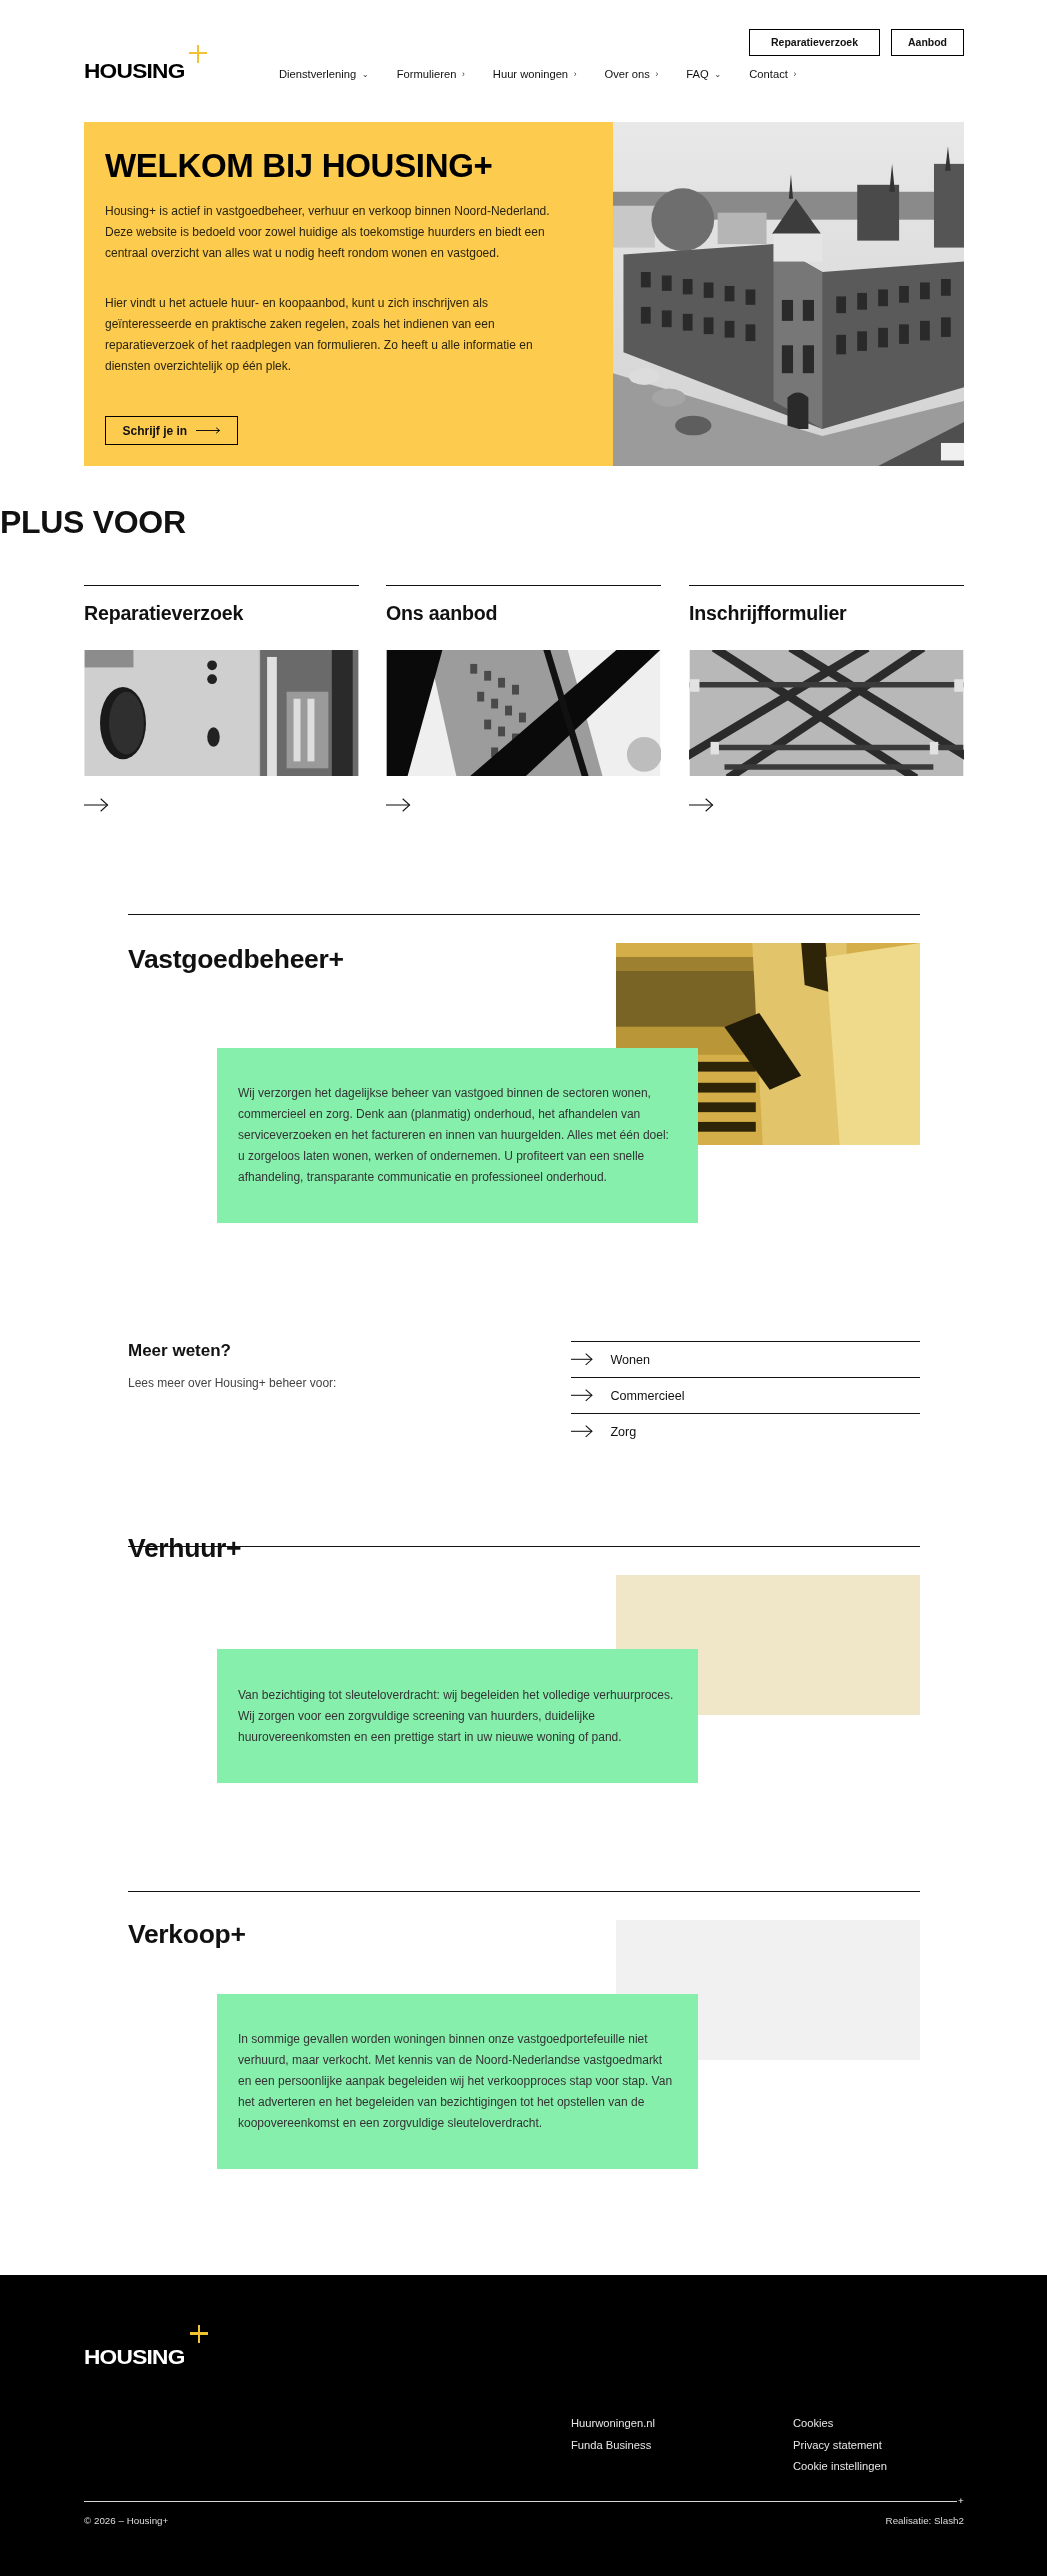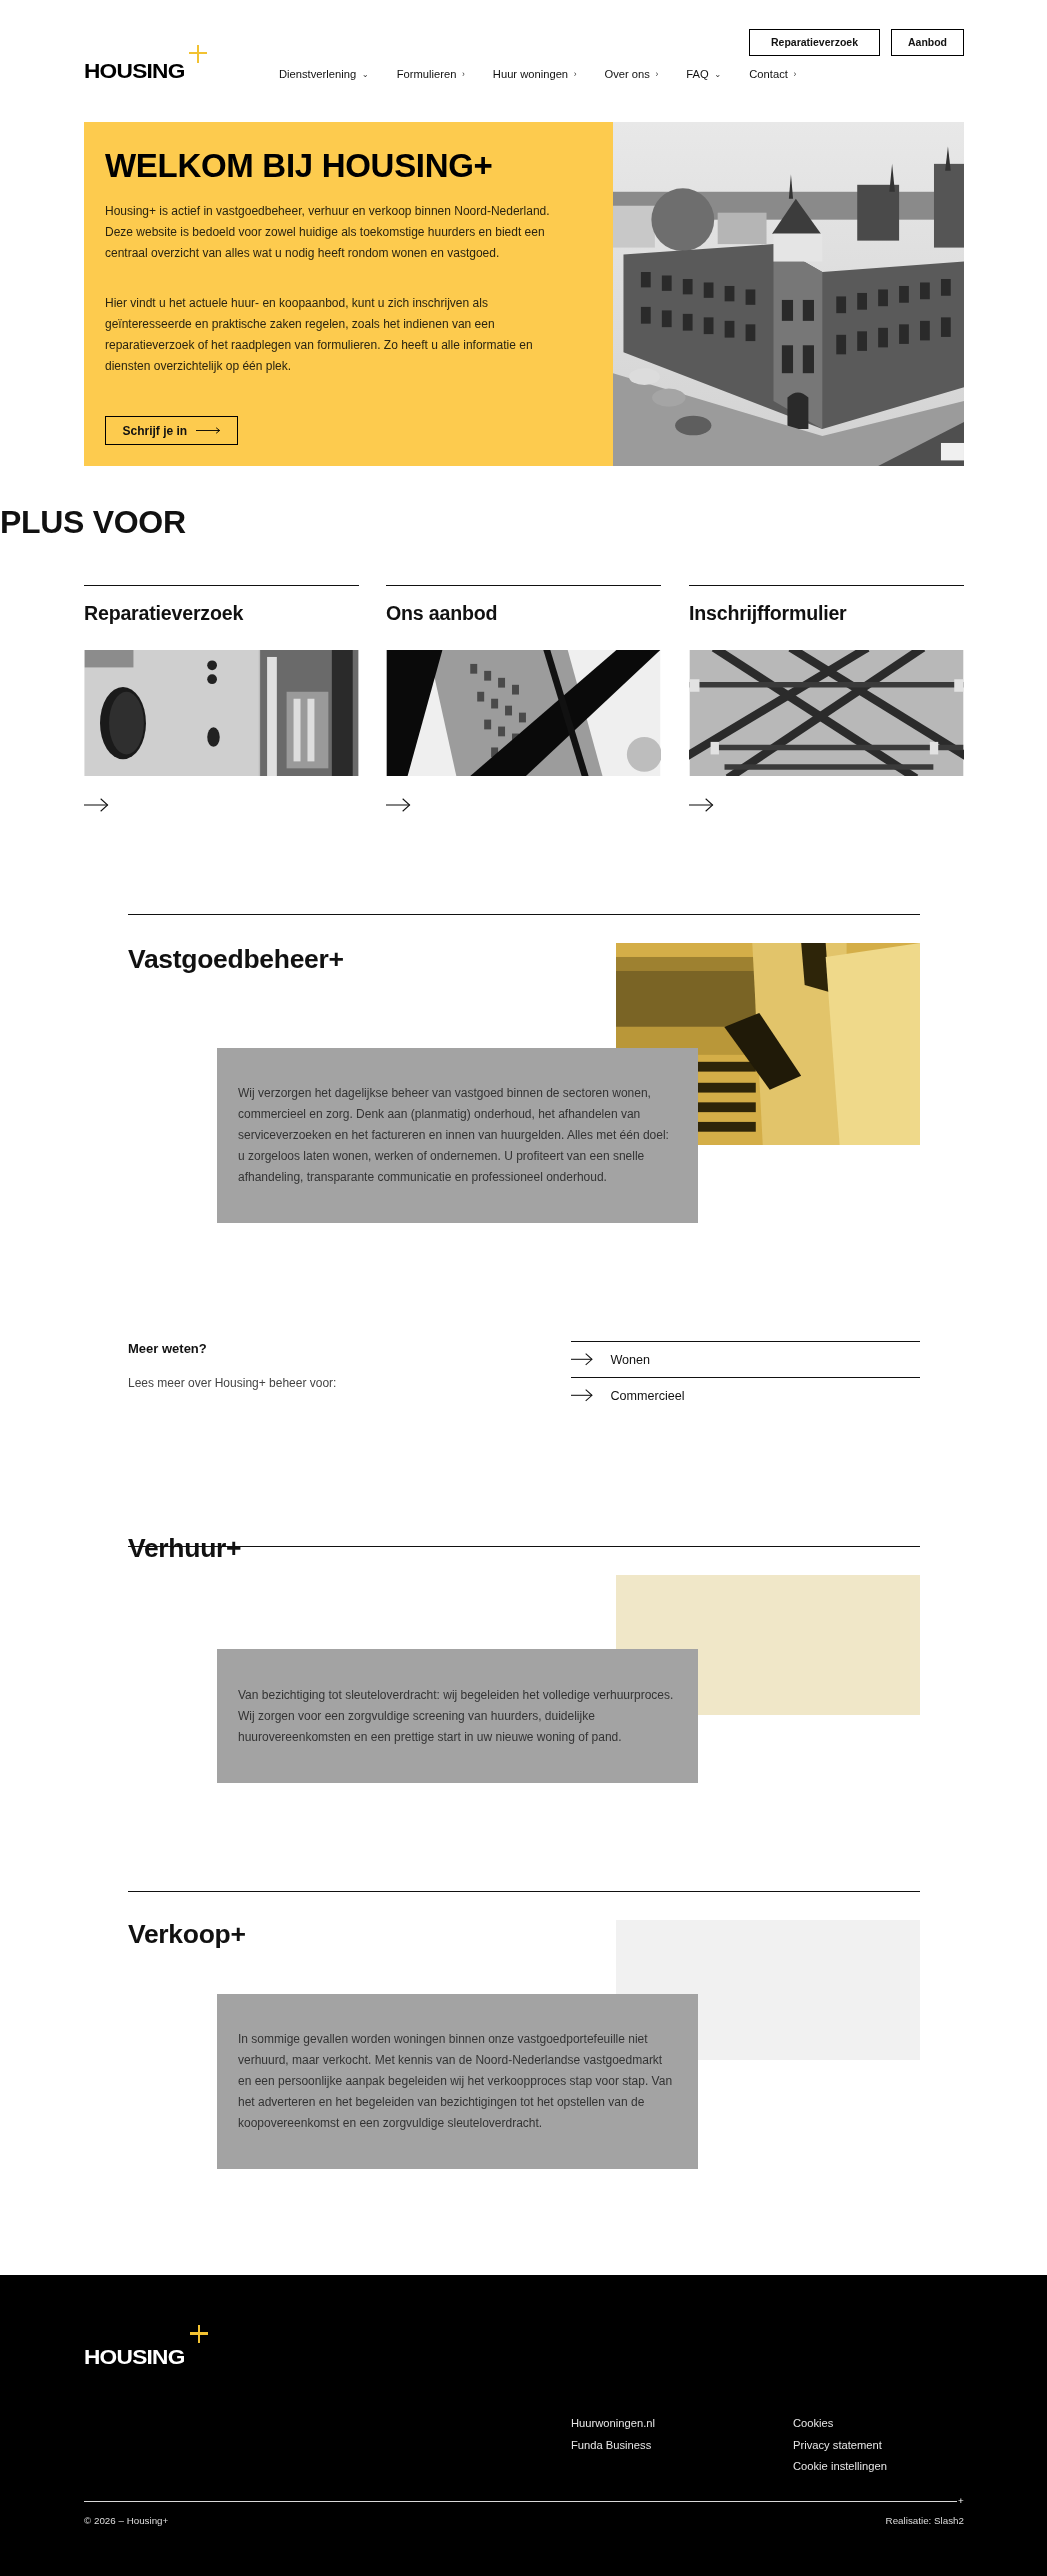--- a/index.html
+++ b/index.html
@@ -34,25 +34,25 @@
   .card { top: 585px; width: 275px; }
   .card-line { height: 1.4px; background: #111; }
   .card-title { margin-top: 15.4px; font-weight: 700; font-size: 19.6px; letter-spacing: -0.2px; }
   .card-img { margin-top: 25px; width: 275px; height: 126px; overflow: hidden; position: relative; }
   .card-arrow { margin-top: 22.4px; width: 25px; height: 14px; cursor: pointer; }
 
   
   .sec-line { left: 128px; width: 792px; height: 1.4px; background: #111; }
   .sec-title { left: 128px; font-weight: 900; font-size: 26.5px; letter-spacing: -0.3px; }
   .sec-visual { left: 616px; width: 304px; }
-  .sec-box { left: 217px; width: 481px; background: #a3a3a3; padding: 0 21px; display: flex; align-items: center; }
+  .sec-box { left: 217px; width: 481px; background: #86efac; padding: 0 21px; display: flex; align-items: center; }
   .sec-box p { font-size: 12px; line-height: 21px; color: #333; }
 
   
-  .mw-title { left: 128px; top: 1341px; font-weight: 700; font-size: 13px; }
+  .mw-title { left: 128px; top: 1341px; font-weight: 700; font-size: 17px; }
   .mw-sub { left: 128px; top: 1376px; font-size: 12px; color: #444; }
   .mw-list { left: 571px; top: 1341px; width: 349px; }
   .mw-item { height: 36px; border-top: 1.4px solid #111; display: flex; align-items: center; gap: 17px; font-size: 12.6px; font-weight: 500; cursor: pointer; }
   .mw-item svg { width: 22.4px; height: 12.6px; }
 
   
   .footer { left: 0; top: 2275px; width: 1048px; height: 301px; background: #000; }
   .f-logo { left: 84px; top: 2329px; height: 38px; }
   .f-logo .logo-text { color: #fff; }
   .f-col { top: 2416px; display: flex; flex-direction: column; gap: 7px; font-size: 11.2px; color: #e6e6e6; }
@@ -302,20 +302,27 @@
       </svg>
     <span>Wonen</span>
   </div>
   <div class="mw-item">
     <svg viewBox="0 0 32 18">
         <line x1="0" y1="9" x2="30" y2="9" stroke="#111" stroke-width="1.5"></line>
         <polyline points="21,1 30,9 21,17" fill="none" stroke="#111" stroke-width="1.5"></polyline>
       </svg>
     <span>Commercieel</span>
   </div>
+  <div class="mw-item">
+    <svg viewBox="0 0 32 18">
+        <line x1="0" y1="9" x2="30" y2="9" stroke="#111" stroke-width="1.5"></line>
+        <polyline points="21,1 30,9 21,17" fill="none" stroke="#111" stroke-width="1.5"></polyline>
+      </svg>
+    <span>Zorg</span>
+  </div>
 </div>
 
 <div class="abs sec-line" style="top:1546px;"></div>
 <h2 class="abs sec-title" style="top:1533px;">Verhuur+</h2>
 <div class="abs sec-visual" style="top:1575px;height:140px;background:#f0e7c8;"></div>
 <div class="abs sec-box" style="top:1649px;height:134px;">
   <p>Van bezichtiging tot sleuteloverdracht: wij begeleiden het volledige verhuurproces. Wij zorgen voor een zorgvuldige screening van huurders, duidelijke huurovereenkomsten en een prettige start in uw nieuwe woning of pand.</p>
 </div>
 
 <div class="abs sec-line" style="top:1891px;"></div>

